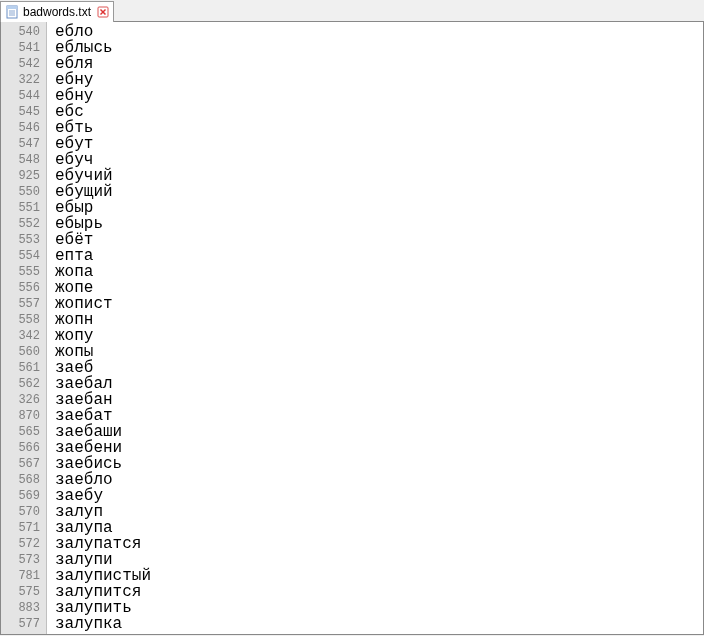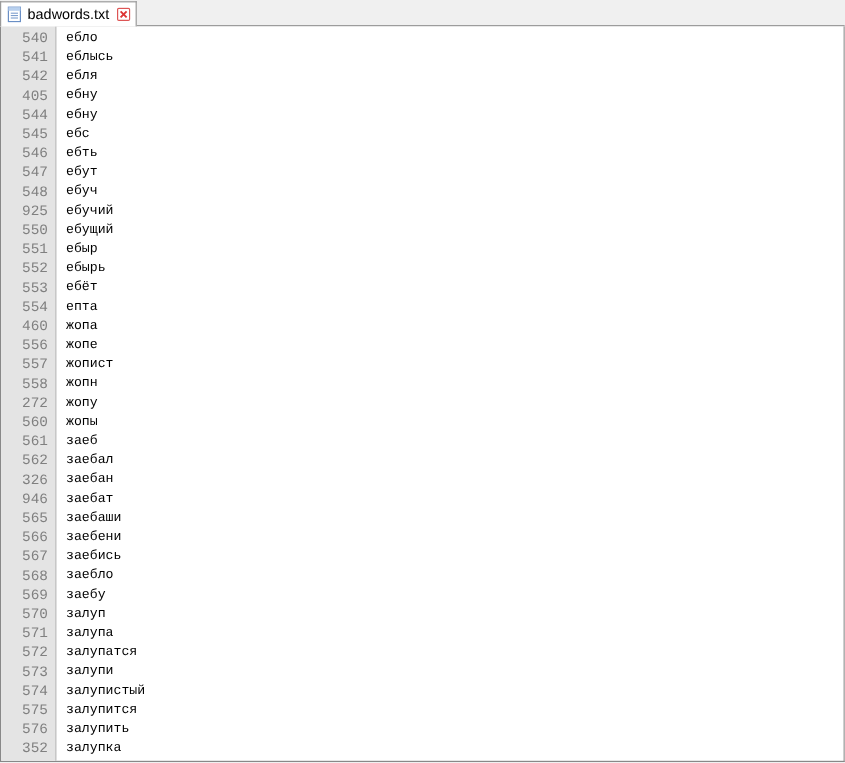--- a/index.html
+++ b/index.html
@@ -51,21 +51,21 @@
     color: #808080;
     line-height: 16px;
     user-select: none;
     border-right: 1px solid #c0c0c0;
   }
   .gutter div { height: 16px; }
   .content {
     flex: 1;
     padding: 2px 14px 2px 8px;
     font-family: Consolas, "Courier New", monospace;
-    font-size: 11px;
+    font-size: 16px;
     color: #000;
     line-height: 16px;
     white-space: pre;
     border-radius: 28px;
   }
   .content div { height: 16px; }
   .tab-label { color: #000; }
 </style>
 </head>
 <body>
@@ -90,50 +90,50 @@
       </svg>
     </span>
   </div>
 </div>
 
 <div class="editor">
   <div class="gutter" id="gutter">
       <div>540</div>
       <div>541</div>
       <div>542</div>
-      <div>405</div>
+      <div>322</div>
       <div>544</div>
       <div>545</div>
       <div>546</div>
       <div>547</div>
       <div>548</div>
       <div>925</div>
       <div>550</div>
       <div>551</div>
       <div>552</div>
       <div>553</div>
       <div>554</div>
-      <div>460</div>
+      <div>555</div>
       <div>556</div>
       <div>557</div>
       <div>558</div>
-      <div>272</div>
+      <div>342</div>
       <div>560</div>
       <div>561</div>
       <div>562</div>
       <div>326</div>
-      <div>946</div>
+      <div>870</div>
       <div>565</div>
       <div>566</div>
       <div>567</div>
       <div>568</div>
       <div>569</div>
       <div>570</div>
       <div>571</div>
       <div>572</div>
       <div>573</div>
-      <div>574</div>
+      <div>781</div>
       <div>575</div>
-      <div>576</div>
-      <div>352</div>
+      <div>883</div>
+      <div>577</div>
     </div>
   <div class="content" id="content"><div>ебло</div><div>еблысь</div><div>ебля</div><div>ебну</div><div>ебну</div><div>ебс</div><div>ебть</div><div>ебут</div><div>ебуч</div><div>ебучий</div><div>ебущий</div><div>ебыр</div><div>ебырь</div><div>ебёт</div><div>епта</div><div>жопа</div><div>жопе</div><div>жопист</div><div>жопн</div><div>жопу</div><div>жопы</div><div>заеб</div><div>заебал</div><div>заебан</div><div>заебат</div><div>заебаши</div><div>заебени</div><div>заебись</div><div>заебло</div><div>заебу</div><div>залуп</div><div>залупа</div><div>залупатся</div><div>залупи</div><div>залупистый</div><div>залупится</div><div>залупить</div><div>залупка</div></div>
 </div>
 
 </body></html>

